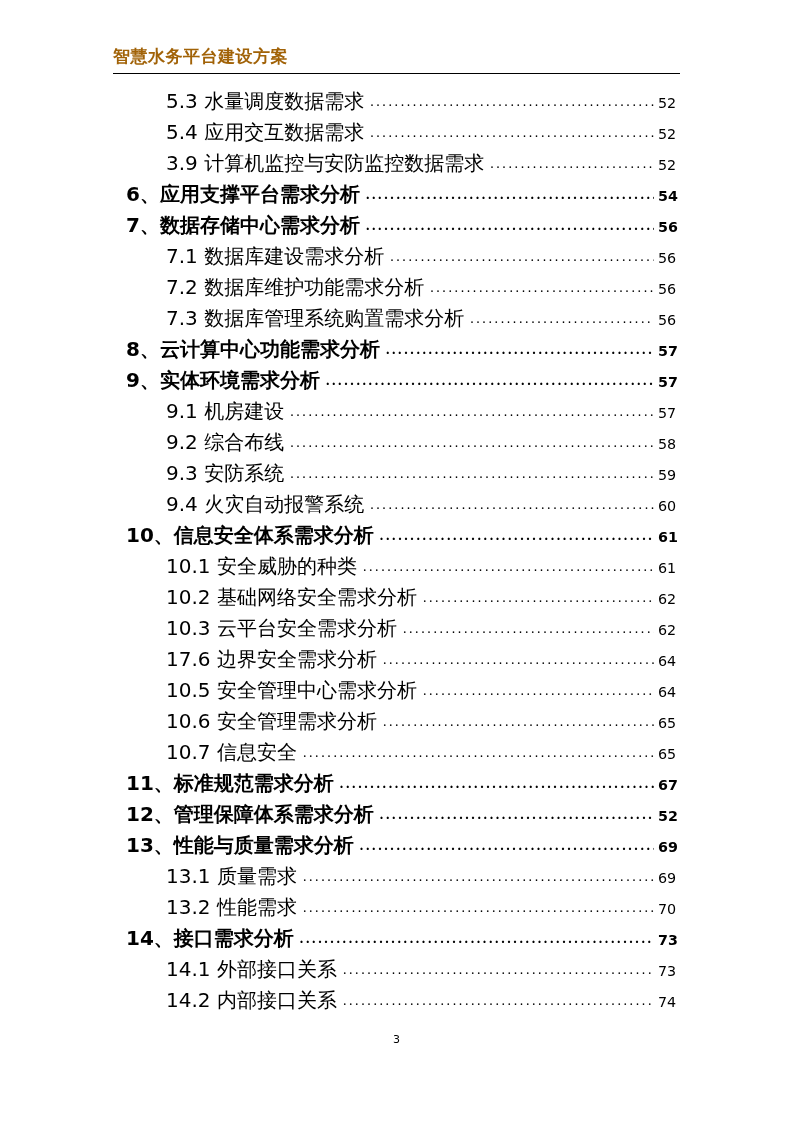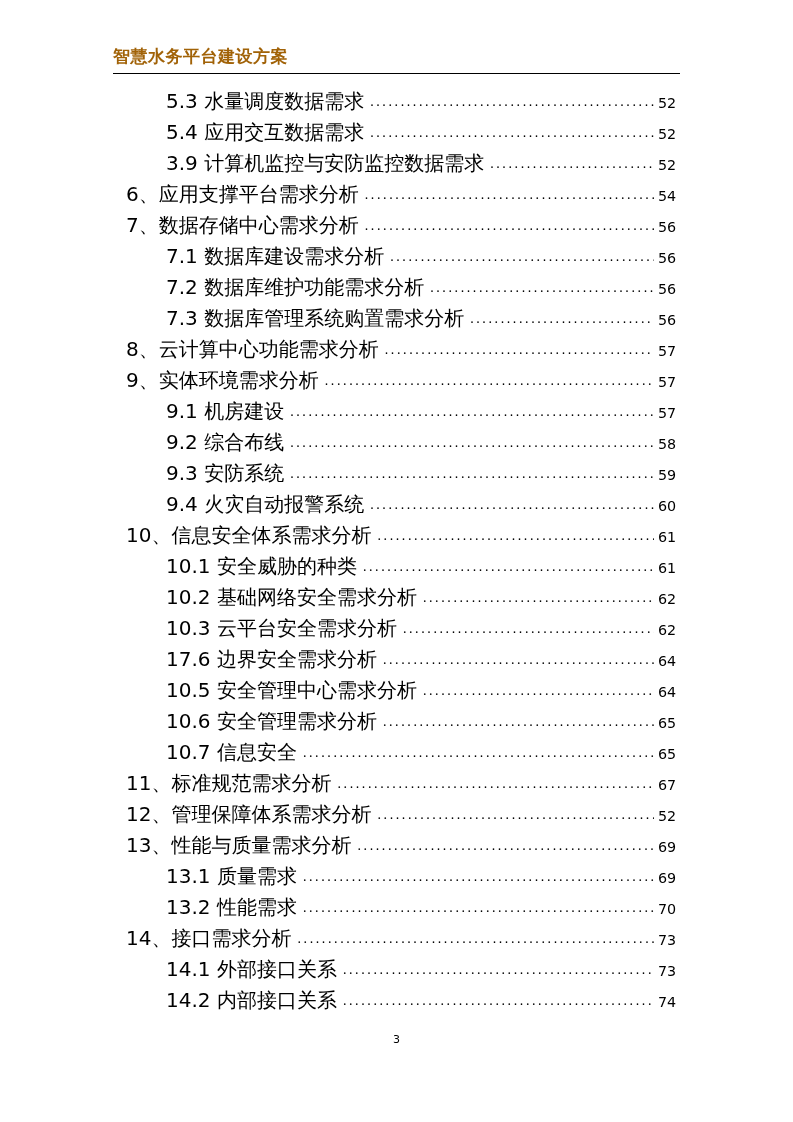--- a/index.html
+++ b/index.html
@@ -62,21 +62,21 @@
     color: #000;
     position: relative;
     top: -2px;
   }
   .toc-row .page-num {
     font-family: "DejaVu Sans", "Liberation Sans", sans-serif;
     font-size: 14.3px;
     min-width: 22px;
     text-align: left;
   }
-  .lvl-1 { padding-left: 13px; }
+  .lvl-1 { padding-left: 13px; font-weight: bold; }
   .lvl-2 { padding-left: 53px; }
   .footer {
     position: absolute;
     left: 0;
     top: 1033px;
     width: 793px;
     text-align: center;
     font-family: "DejaVu Sans", "Liberation Sans", sans-serif;
     font-size: 11px;
     color: #000;

